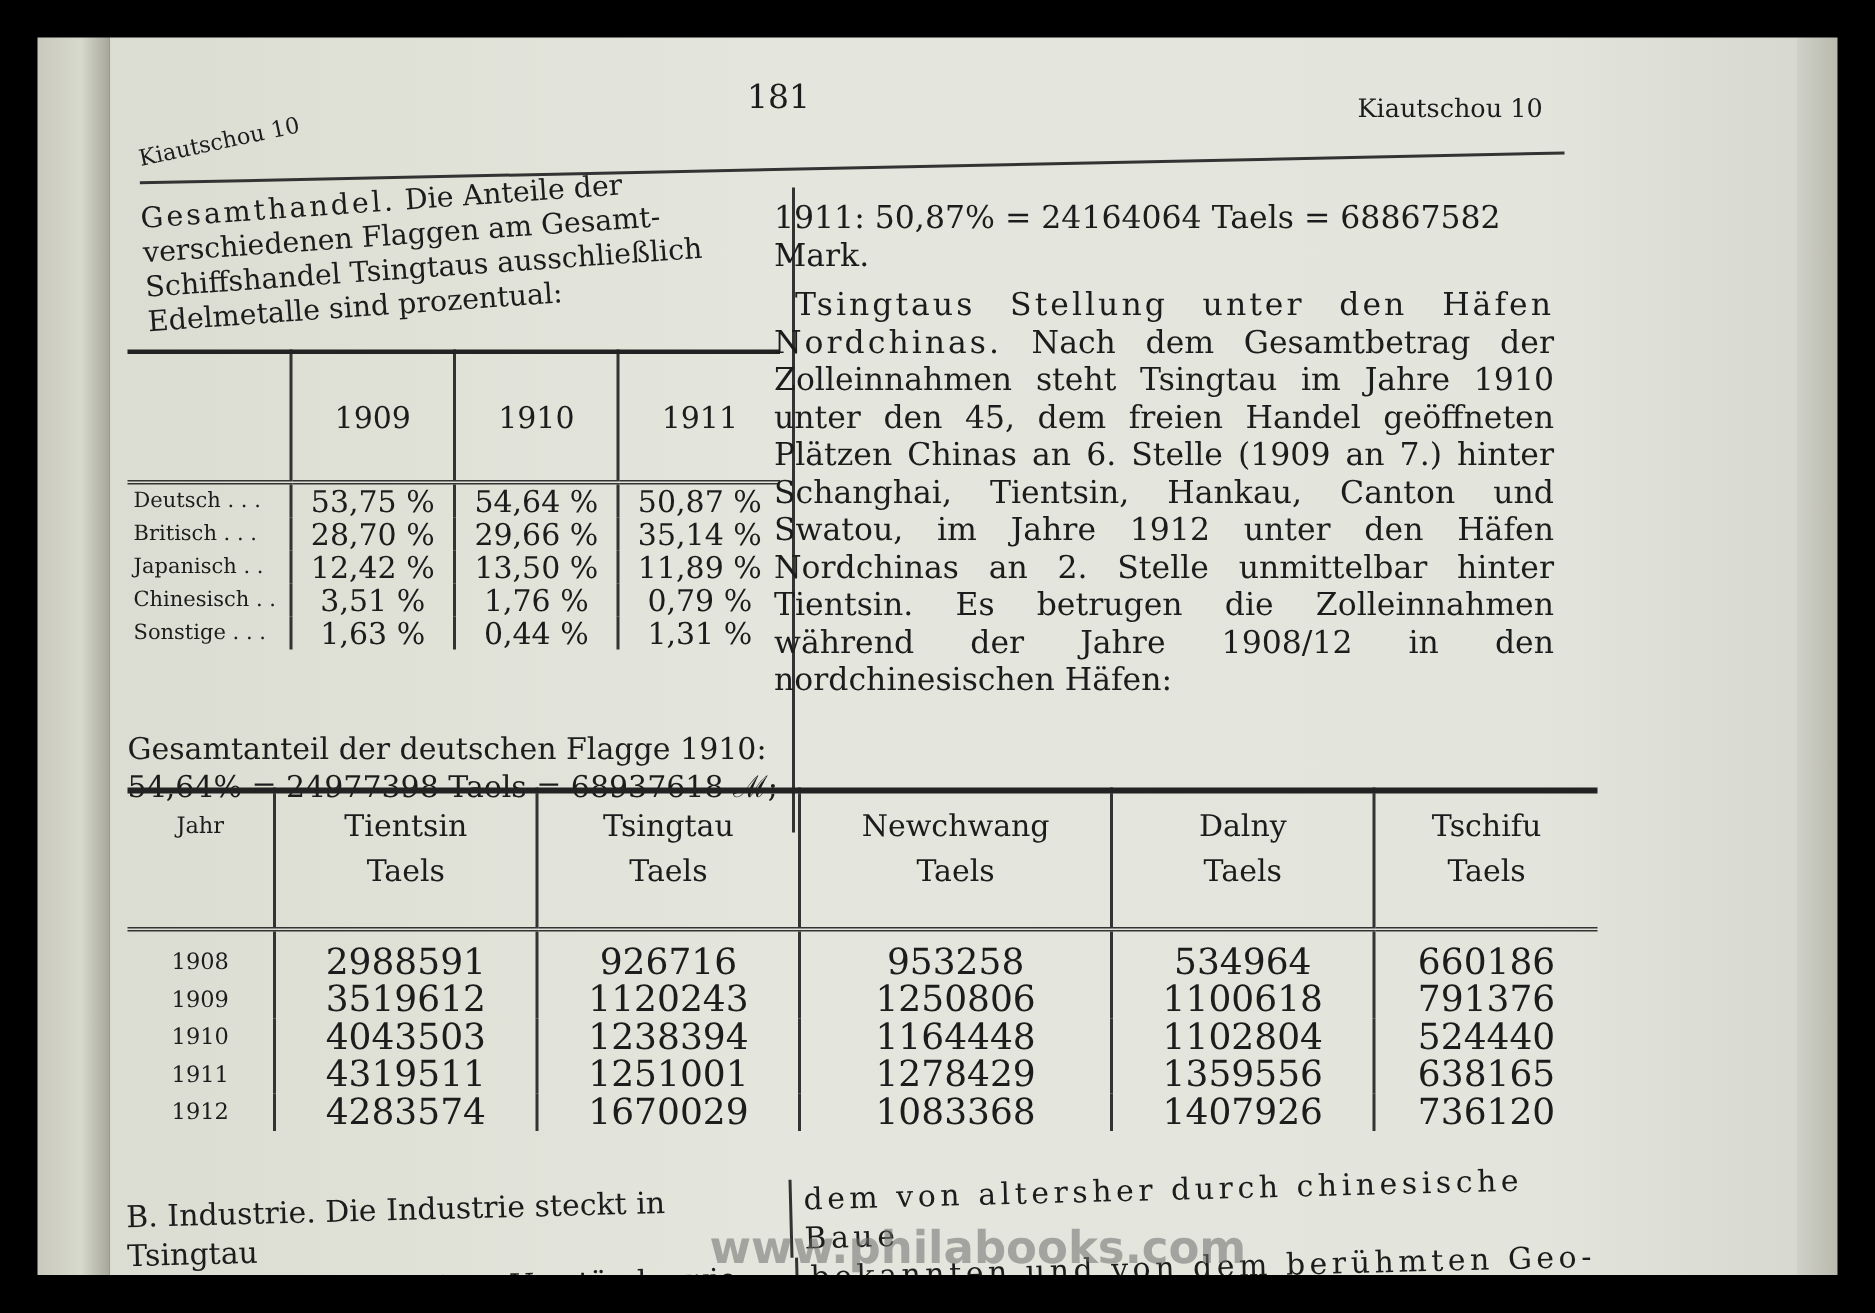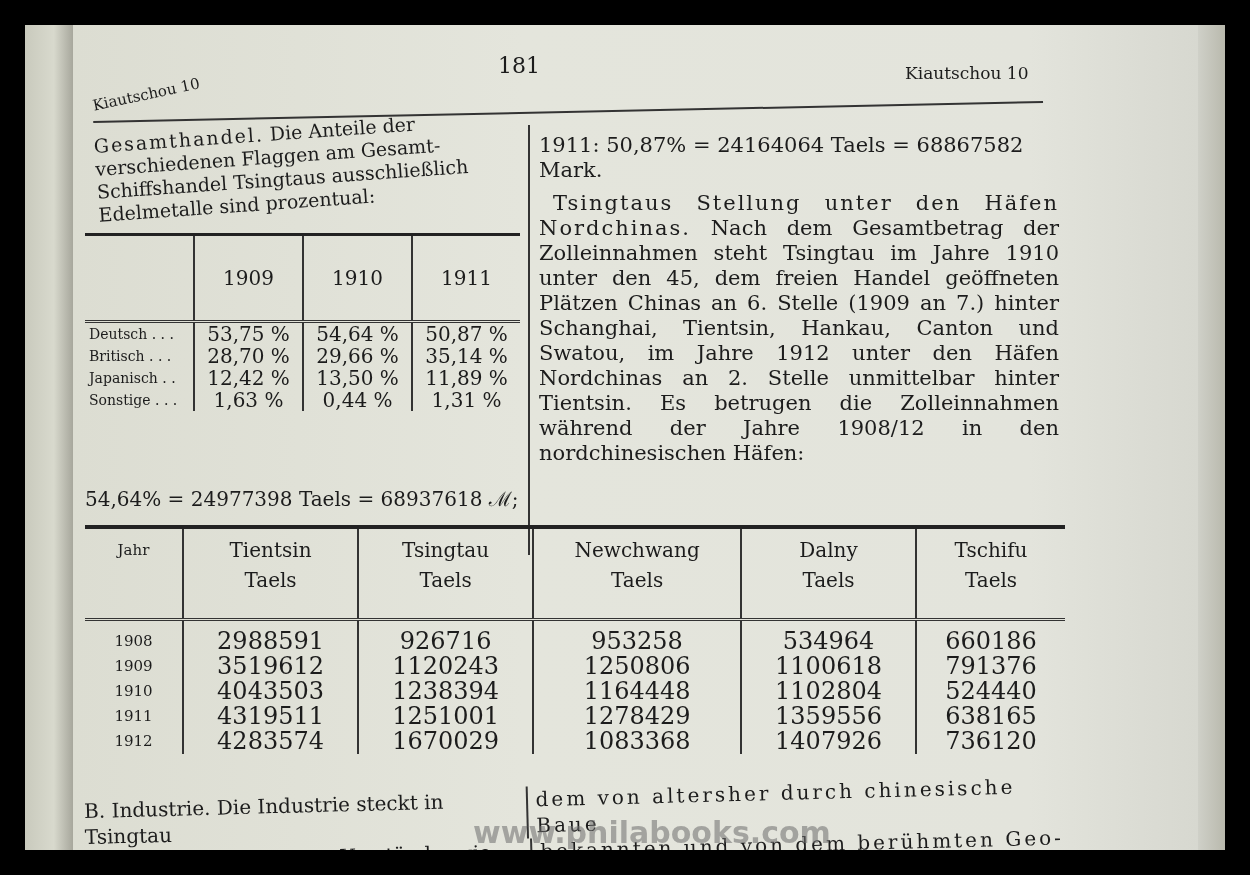--- a/index.html
+++ b/index.html
@@ -17,21 +17,21 @@
   .spaced{letter-spacing:2px;}
   table{border-collapse:collapse;}
   .t1{position:absolute;left:12px;top:208px;width:435px;font-size:20px;}
   .t1 th{font-weight:normal;height:82px;border-left:2px solid #333;border-bottom:3px double #333;font-size:20px;}
   .t1 th:first-child{border-left:none;}
   .t1 td{height:20px;padding:0 4px;}
   .t1 td.lbl{font-size:14px;width:100px;}
   .t1 td.v{text-align:center;border-left:2px solid #333;font-size:20px;line-height:22px;}
   .t1 thead tr{border-top:3px solid #222;}
   .gesamt{left:12px;top:462px;width:440px;font-size:20px;}
-  .right-text{left:466px;top:108px;width:520px;}
+  .right-text{left:443px;top:108px;width:520px;}
   .t2{position:absolute;left:12px;top:500px;width:980px;}
   .t2 thead tr{border-top:4px solid #222;}
   .t2 th{font-weight:normal;font-size:20px;line-height:30px;border-left:2px solid #333;border-bottom:3px double #333;height:82px;vertical-align:top;padding-top:6px;}
   .t2 th:first-child{border-left:none;font-size:15px;width:95px;}
   .t2 td{font-size:24px;line-height:25px;text-align:center;border-left:2px solid #333;padding:0;}
   .t2 td.yr{border-left:none;font-size:15px;line-height:25px;}
   .t2 tbody tr:first-child td{padding-top:8px;}
   .footer{left:12px;top:760px;width:1000px;font-size:20px;line-height:26px;transform:rotate(-1.5deg);}
   .watermark{position:absolute;left:400px;top:790px;font-family:"DejaVu Sans",sans-serif;font-size:30px;color:rgba(110,110,110,0.55);font-weight:bold;}
 </style>
@@ -75,29 +75,36 @@
         <td class="v">29,66 %</td>
         <td class="v">35,14 %</td>
       </tr>
       <tr>
         <td class="lbl">Japanisch . .</td>
         <td class="v">12,42 %</td>
         <td class="v">13,50 %</td>
         <td class="v">11,89 %</td>
       </tr>
       <tr>
+        <td class="lbl">Chinesisch . .</td>
+        <td class="v">3,51 %</td>
+        <td class="v">1,76 %</td>
+        <td class="v">0,79 %</td>
+      </tr>
+      <tr>
         <td class="lbl">Sonstige . . .</td>
         <td class="v">1,63 %</td>
         <td class="v">0,44 %</td>
         <td class="v">1,31 %</td>
       </tr>
     </tbody>
   </table>
 
   <div class="txt gesamt">
+    <div>Gesamtanteil der deutschen Flagge 1910:</div>
     <div>54,64% = 24977398 Taels = 68937618 ℳ;</div>
   </div>
 
   <div class="txt right-text">
     <div>1911: 50,87% = 24164064 Taels = 68867582</div>
     <div>Mark.</div>
     <div style="margin-top:8px;text-align:justify;text-indent:14px;">
       <span class="spaced">Tsingtaus Stellung unter den Häfen Nordchinas.</span>
       <span>Nach dem Gesamtbetrag der Zolleinnahmen steht Tsingtau im Jahre 1910 unter den 45, dem freien Handel geöffneten Plätzen Chinas an 6. Stelle (1909 an 7.) hinter Schanghai, Tientsin, Hankau, Canton und Swatou, im Jahre 1912 unter den Häfen Nordchinas an 2. Stelle unmittelbar hinter Tientsin. Es betrugen die Zolleinnahmen während der Jahre 1908/12 in den nordchinesischen Häfen:</span>
     </div>

